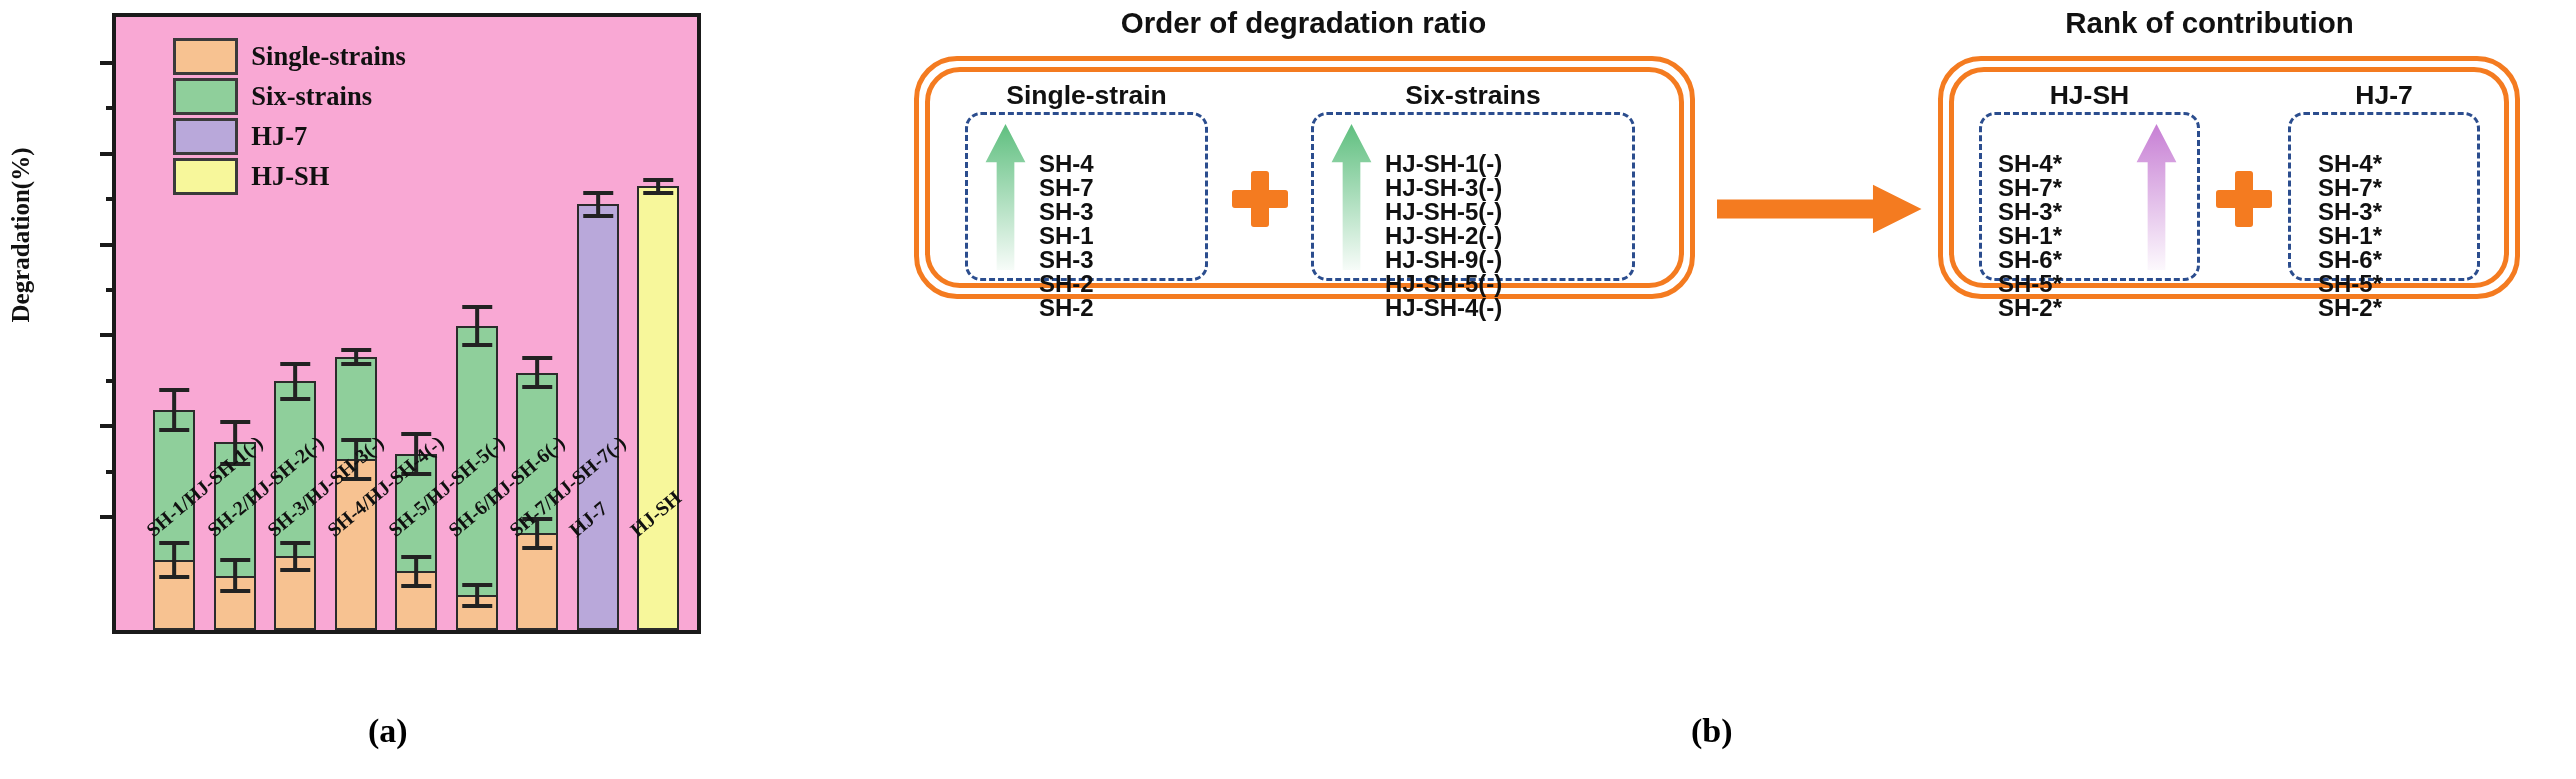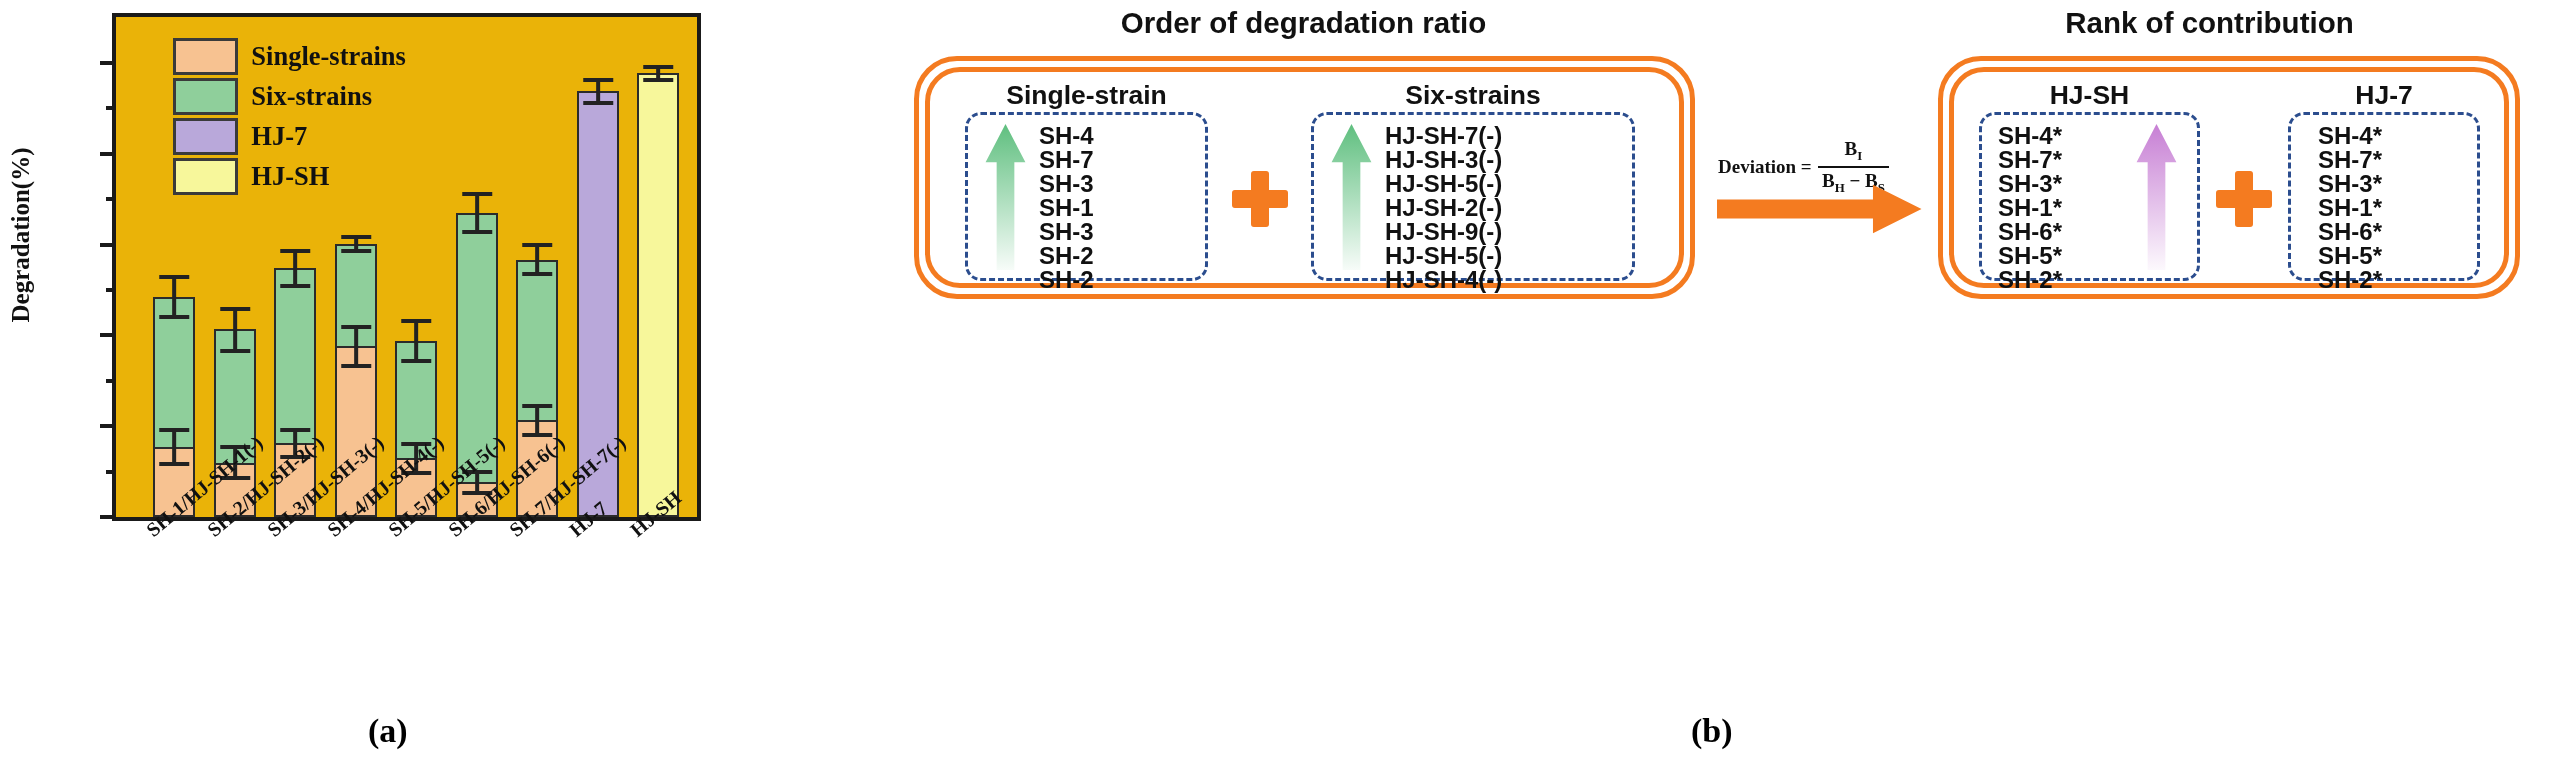--- a/index.html
+++ b/index.html
@@ -1,21 +1,21 @@
 <!DOCTYPE html>
 <html style="font-size:11.8px"><head>
 <meta charset="utf-8">
 <style>
   html,body{margin:0;padding:0;background:#fff;}
   body{width:2576px;height:779px;position:relative;font-family:"Liberation Serif",serif;overflow:hidden;}
 
   
   #panel-a{position:absolute;left:0;top:0;width:781px;height:779px;}
-  #plot-frame{position:absolute;left:112px;top:13.3px;width:589px;height:508px;
-              border:4.4px solid #1a1a1a;box-sizing:border-box;background:#eab308;}
+  #plot-frame{position:absolute;left:112px;top:13.3px;width:589px;height:621px;
+              border:4.4px solid #1a1a1a;box-sizing:border-box;background:#f9a8d4;}
   #plot-area{position:absolute;left:0;top:0;width:100%;height:100%;}
 
   .ylabel{position:absolute;left:-90px;top:221px;width:221px;transform:rotate(-90deg);
           transform-origin:center;text-align:center;font-weight:bold;font-size:25px;color:#111;}
   .ytick-major{position:absolute;left:-16px;width:16px;height:3.7px;background:#1a1a1a;}
   .ytick-minor{position:absolute;left:-10.3px;width:10.3px;height:3.7px;background:#1a1a1a;}
 
   .xtick{position:absolute;bottom:0;width:3.7px;height:11.8px;background:#1a1a1a;}
 
   .bar-col{position:absolute;bottom:0;}
@@ -44,21 +44,21 @@
 
   .outer-box{position:absolute;border:5.2px solid #F47B20;border-radius:43px;box-sizing:border-box;background:#fff;}
   .outer-box::after{content:"";position:absolute;left:5.9px;top:5.9px;right:5.9px;bottom:5.9px;
                     border:5.2px solid #F47B20;border-radius:35px;box-sizing:border-box;}
 
   .dash-box{position:absolute;border:3.7px dashed #2B4D8E;border-radius:16px;box-sizing:border-box;background:#fff;}
 
   .strain-head{position:absolute;font-weight:bold;font-size:26.5px;color:#111;
                font-family:"Liberation Sans",sans-serif;white-space:nowrap;text-align:center;}
 
-  .strain-list{position:absolute;display:flex;flex-direction:column;align-items:flex-start;}
+  .strain-list{position:absolute;display:flex;flex-direction:column;align-items:flex-start;margin-top:28px;}
   .strain-item{font-weight:bold;font-size:24px;color:#111;line-height:1;
                font-family:"Liberation Sans",sans-serif;white-space:nowrap;}
 
   .plus{position:absolute;color:#F47B20;}
   .plus i{position:absolute;background:#F47B20;border-radius:2.9px;display:block;}
 
   .formula{position:absolute;font-family:"Liberation Serif",serif;color:#111;
            display:flex;align-items:center;font-weight:bold;}
 
   .frac{display:inline-flex;flex-direction:column;align-items:center;margin-left:5.9px;}
@@ -251,39 +251,29 @@
   <svg style="position:absolute;left:549px;top:124px;width:43px;height:146px;" viewBox="0 0 58 198" width="43" height="146">
     <defs>
         <linearGradient id="ga2" x1="0" y1="1" x2="0" y2="0">
       <stop offset="0%" stop-color="#5FBF7F" stop-opacity="0.05"></stop>
       <stop offset="100%" stop-color="#5FBF7F" stop-opacity="1"></stop>
         </linearGradient>
       </defs>
     <polygon points="29,0 56,52 41,52 41,198 17,198 17,52 2,52" fill="url(#ga2)"></polygon>
   </svg>
   <div class="strain-list" style="left:604px;top:124px;height:147px;justify-content:space-between;">
-    <div class="strain-item">HJ-SH-7(-)</div>
+    <div class="strain-item">HJ-SH-1(-)</div>
     <div class="strain-item">HJ-SH-3(-)</div>
     <div class="strain-item">HJ-SH-5(-)</div>
     <div class="strain-item">HJ-SH-2(-)</div>
     <div class="strain-item">HJ-SH-9(-)</div>
     <div class="strain-item">HJ-SH-5(-)</div>
     <div class="strain-item">HJ-SH-4(-)</div>
   </div>
 
-  <div class="formula" style="left:937px;top:138px;">
-    <span style="font-size:19px;">Deviation =</span>
-    <span class="frac">
-      <span class="num"><span>B</span><span class="sub">I</span></span>
-      <span class="bar"></span>
-      <span class="den"><span>B</span><span class="sub">H</span>
-        <span>−</span>
-        <span>B</span><span class="sub">S</span></span>
-    </span>
-  </div>
   <svg style="position:absolute;left:936px;top:183px;width:206px;height:52px;" viewBox="0 0 280 70" width="206" height="52">
     <polygon points="0,22 212,22 212,2 278,35 212,68 212,48 0,48" fill="#F47B20"></polygon>
   </svg>
 
   <div class="outer-box" style="left:1157px;top:56px;width:582px;height:243px;"></div>
 
   <div class="strain-head" style="left:1198px;top:80px;width:221px;">HJ-SH</div>
   <div class="dash-box" style="left:1198px;top:112px;width:221px;height:169px;"></div>
   <div class="strain-list" style="left:1217px;top:124px;height:147px;justify-content:space-between;">
     <div class="strain-item">SH-4*</div>

